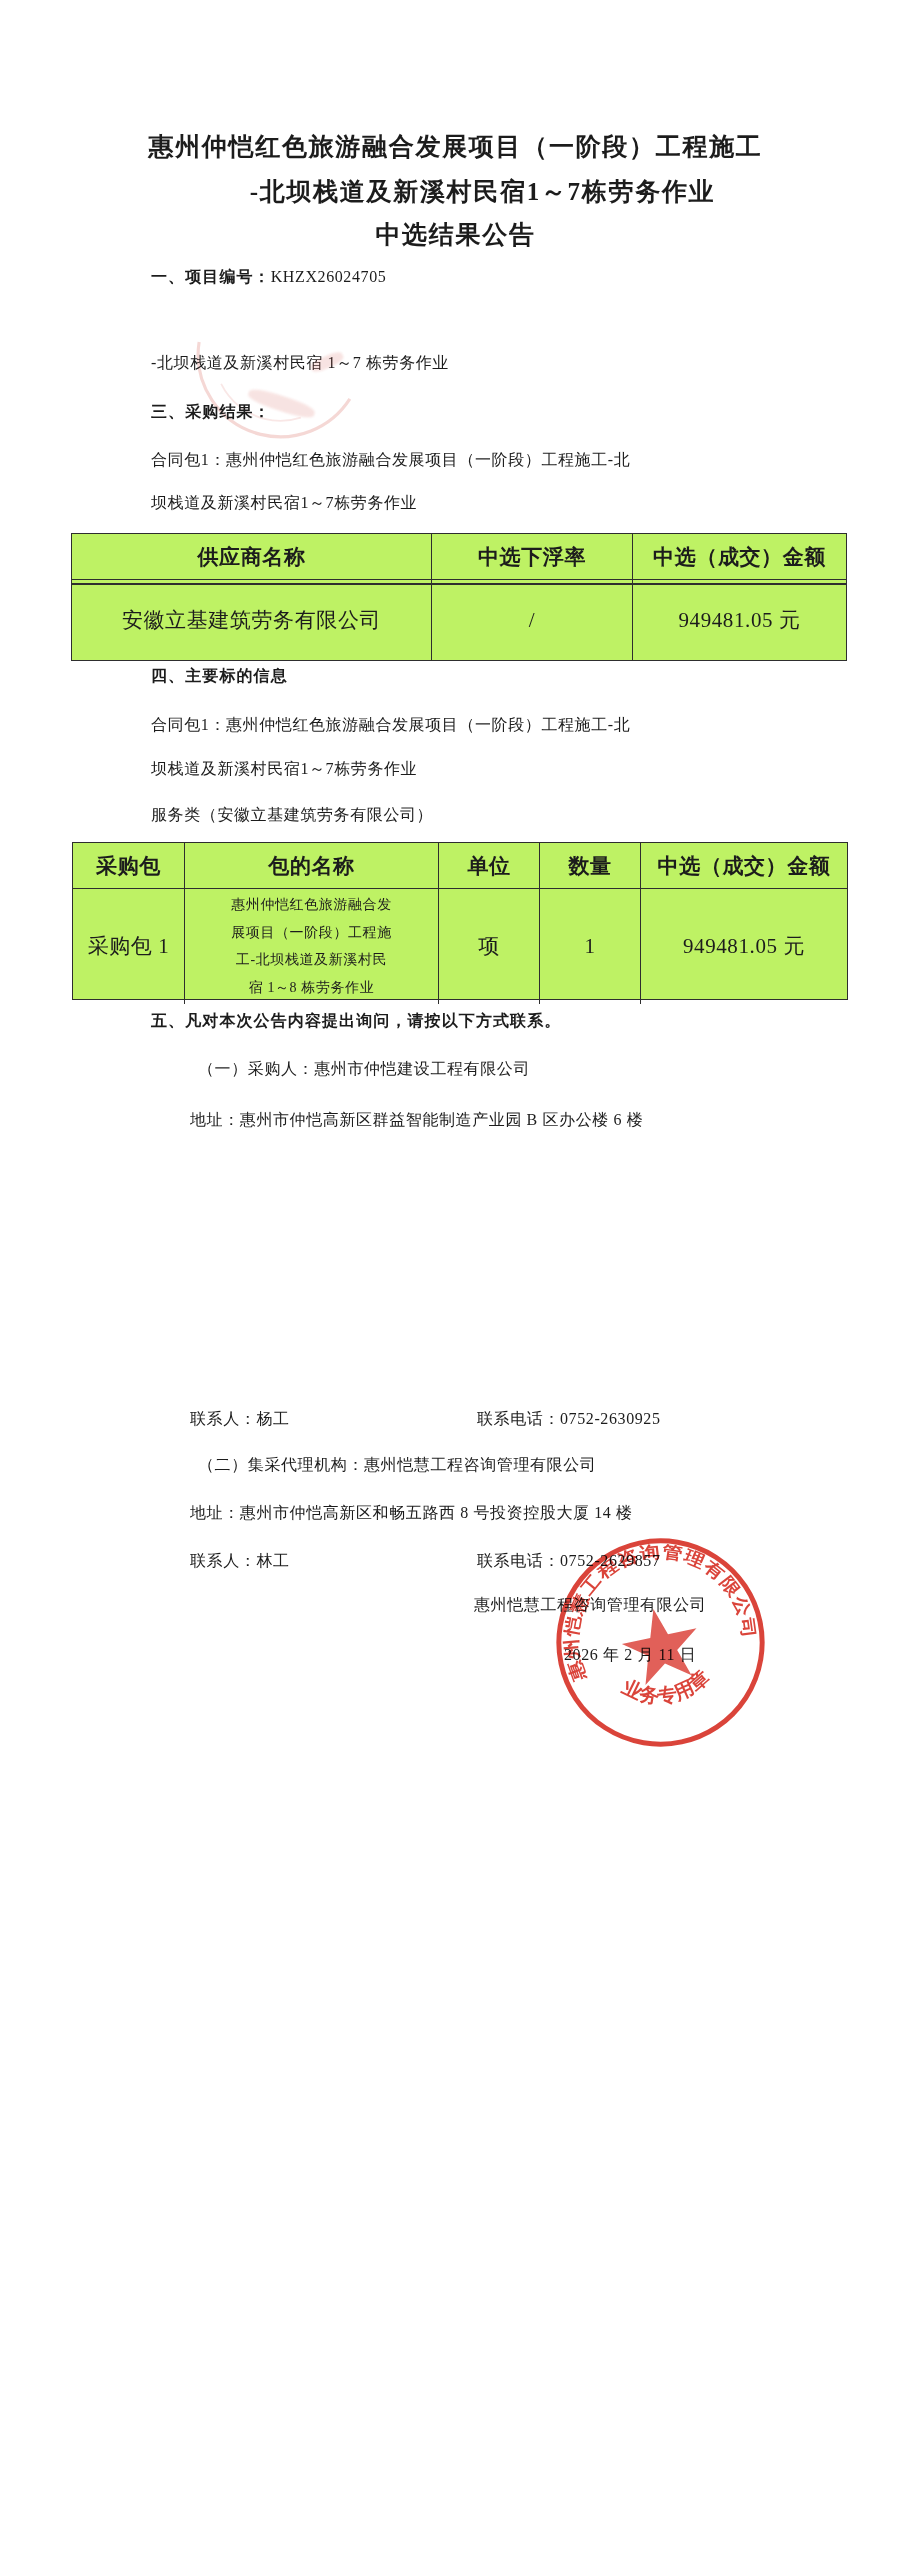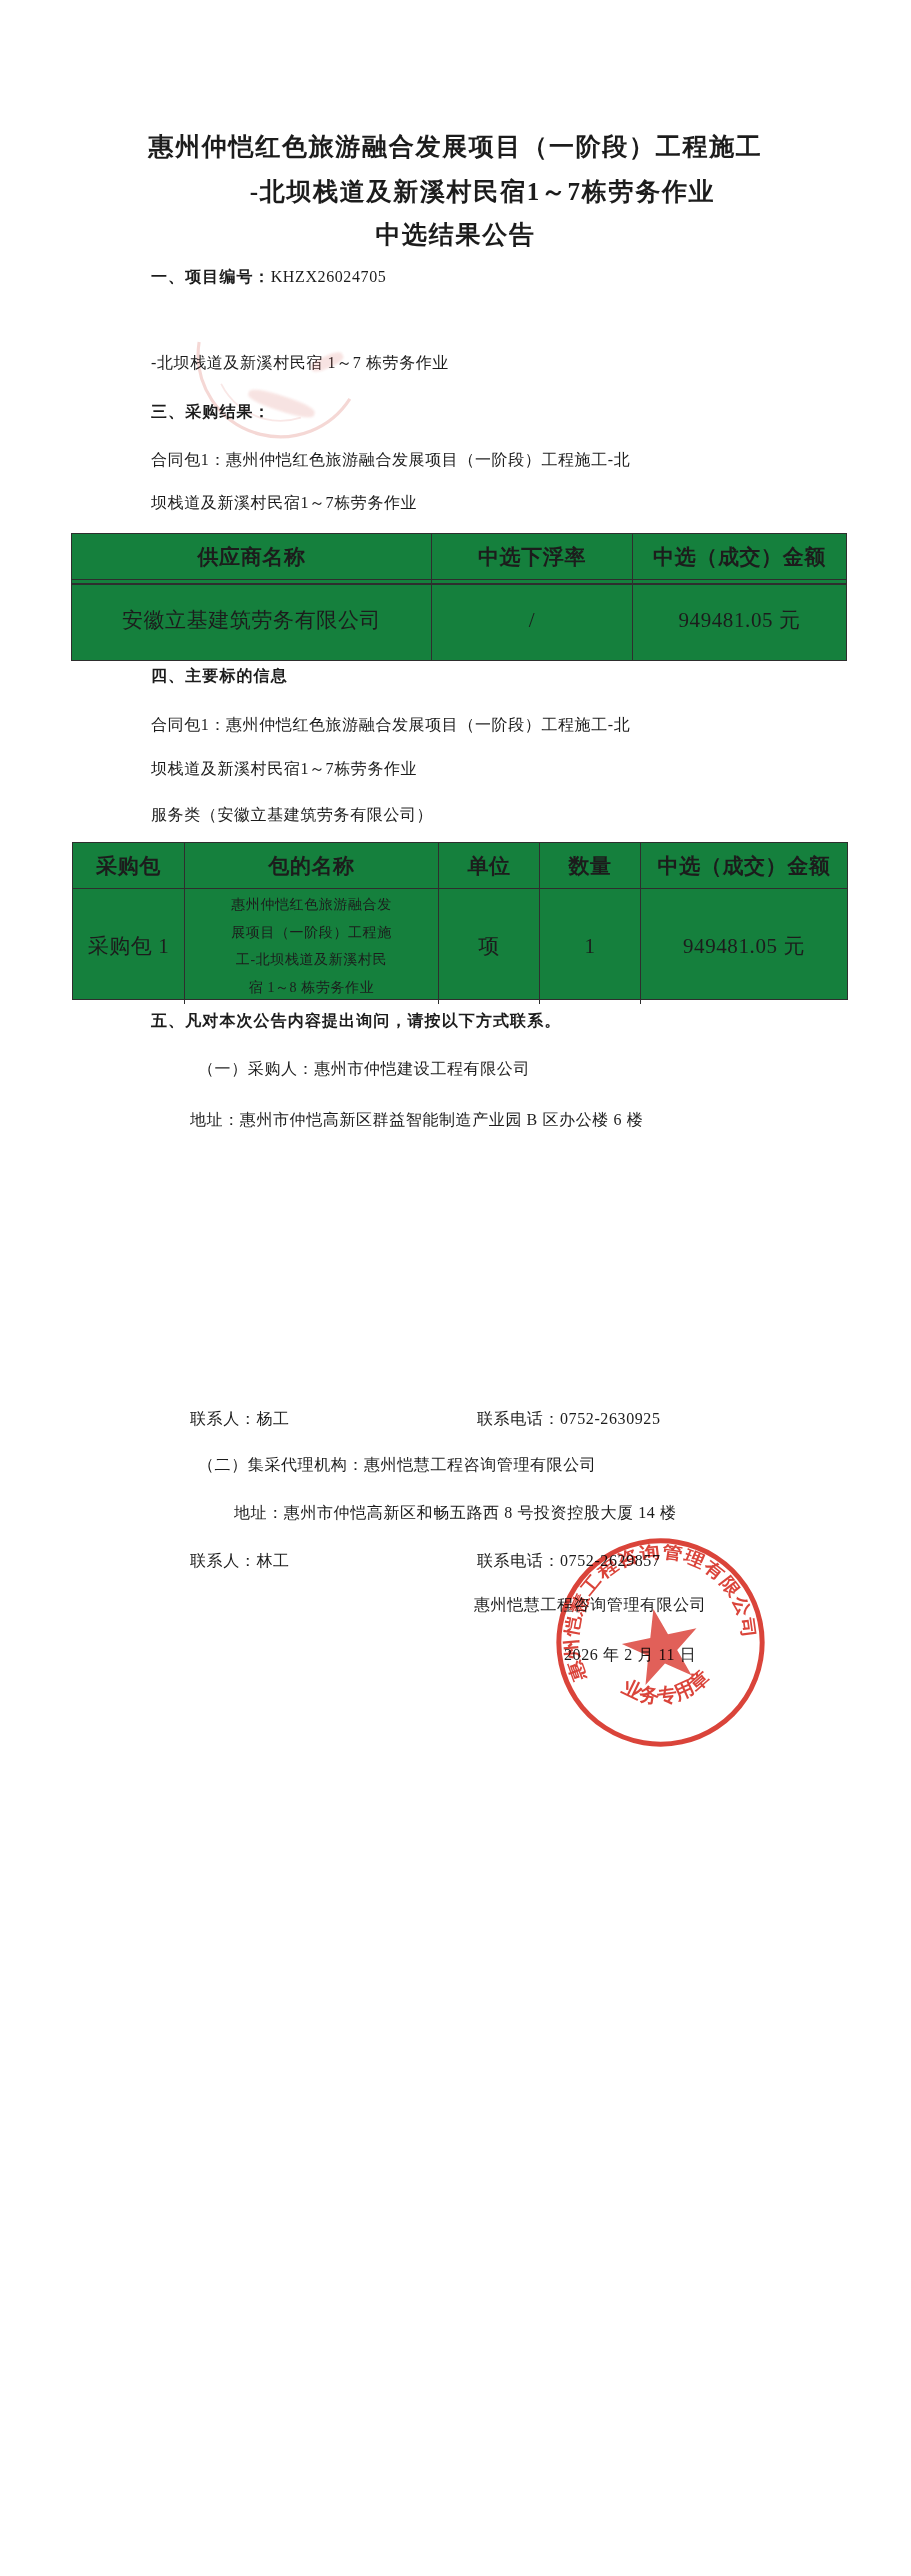--- a/index.html
+++ b/index.html
@@ -6,21 +6,21 @@
   .page{
     position:relative;width:911px;height:2576px;background:#ffffff;
     font-family:"Liberation Serif","DejaVu Serif",serif;
     color:#1c1c1c;overflow:hidden;border-radius:20px;
   }
   .line{position:absolute;white-space:pre;font-size:16px;letter-spacing:0.6px;line-height:1.25;}
   .b{font-weight:700;letter-spacing:1.1px;}
   .title{position:absolute;left:0;width:100%;text-align:center;font-weight:700;
          font-size:25px;letter-spacing:1.7px;white-space:pre;}
   
-  .tbl{position:absolute;display:grid;border:1.7px solid #2e2e2e;background:#15803d;}
+  .tbl{position:absolute;display:grid;border:1.7px solid #2e2e2e;background:#bef264;}
   .cell{border-right:1.7px solid #2e2e2e;border-bottom:1.7px solid #2e2e2e;
         display:flex;flex-direction:column;align-items:center;justify-content:center;
         text-align:center;font-size:21px;letter-spacing:0.6px;padding:2.3px 4.6px;box-sizing:border-box;}
   .cell.lastcol{border-right:none;}
   .cell.lastrow{border-bottom:none;}
   .dblline{position:absolute;left:0;right:0;height:1.7px;background:#2e2e2e;}
   .nameline{font-size:14px;line-height:27.6px;white-space:pre;}
   
   .stamp{position:absolute;left:550px;top:1532px;width:221px;height:221px;
          transform:rotate(-12deg);opacity:.93;mix-blend-mode:multiply;pointer-events:none;}
@@ -87,21 +87,21 @@
   </div>
 
   <div class="line" style="left:198px;top:1059px;">（一）采购人：惠州市仲恺建设工程有限公司</div>
   <div class="line b" style="left:151px;top:1011px;">五、凡对本次公告内容提出询问，请按以下方式联系。</div>
   <div class="line" style="left:190px;top:1110px;">地址：惠州市仲恺高新区群益智能制造产业园 B 区办公楼 6 楼</div>
 
   <div class="line" style="left:190px;top:1409px;">联系人：杨工</div>
   <div class="line" style="left:477px;top:1409px;">联系电话：0752-2630925</div>
 
   <div class="line" style="left:198px;top:1455px;">（二）集采代理机构：惠州恺慧工程咨询管理有限公司</div>
-  <div class="line" style="left:190px;top:1503px;margin-left:44px;">地址：惠州市仲恺高新区和畅五路西 8 号投资控股大厦 14 楼</div>
+  <div class="line" style="left:190px;top:1503px;">地址：惠州市仲恺高新区和畅五路西 8 号投资控股大厦 14 楼</div>
   <div class="line" style="left:190px;top:1551px;">联系人：林工</div>
   <div class="line" style="left:477px;top:1551px;">联系电话：0752-2629857</div>
 
   <div class="line" style="left:474px;top:1595px;">惠州恺慧工程咨询管理有限公司</div>
   <div class="line" style="left:564px;top:1645px;">2026 年 2 月 11 日</div>
 
   <svg class="stamp" viewBox="0 0 400 400">
     <defs>
       <path id="ringPath" d="M 55,235 A 150,150 0 1 1 345,235" fill="none"></path>
       <path id="botPath" d="M 108,266 A 122,122 0 0 0 292,266" fill="none"></path>

